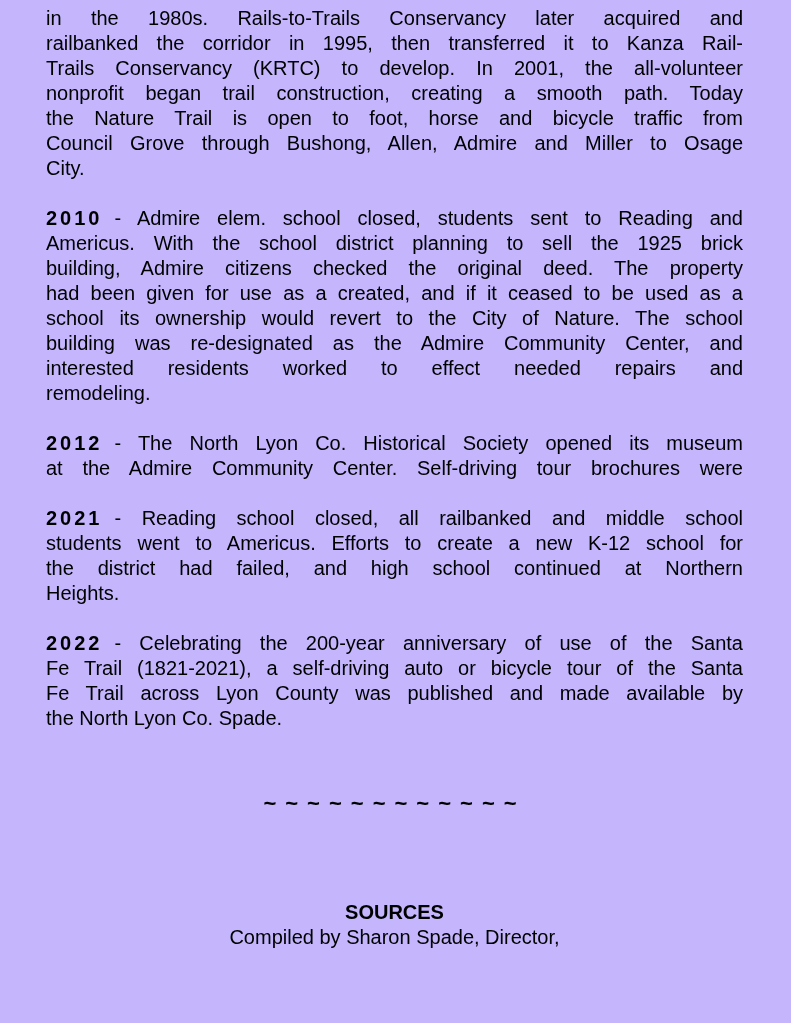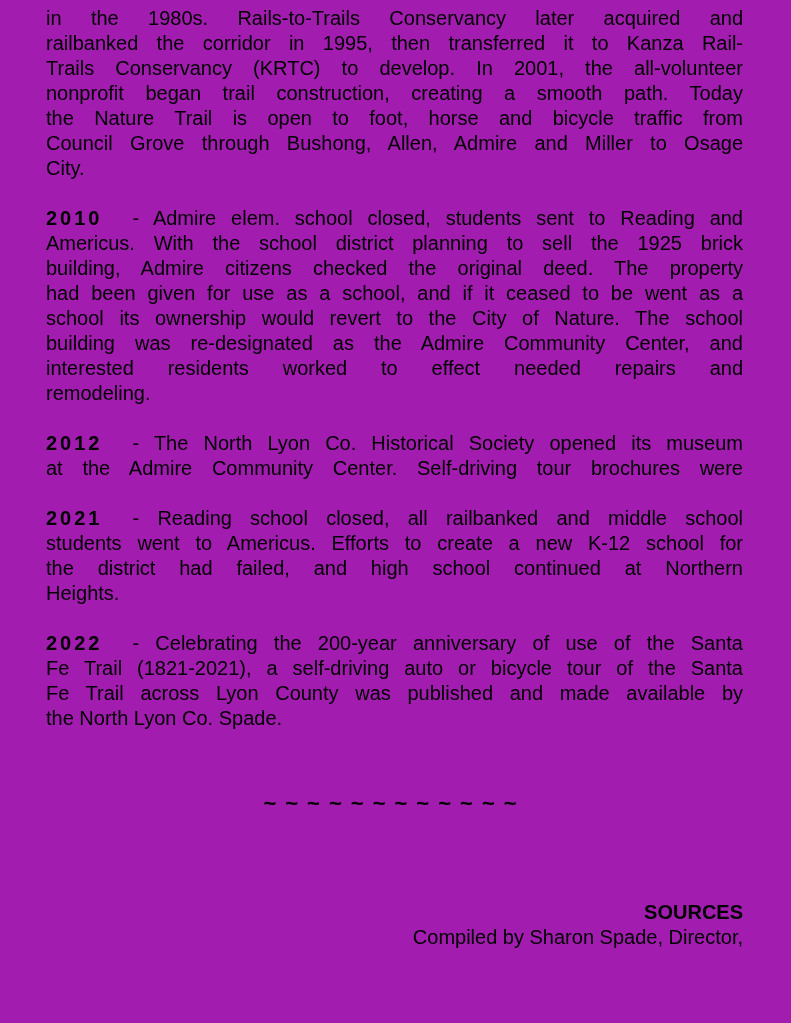--- a/index.html
+++ b/index.html
@@ -1,51 +1,51 @@
 <!DOCTYPE html>
 <html><head>
 <meta charset="utf-8">
 <style>
   html, body { margin: 0; padding: 0; background: #ffffff; }
   .page {
     position: relative;
     width: 791px;
     height: 1023px;
-    background: #a21caf;
+    background: #c4b5fd;
     color: #000000;
     font-family: "Liberation Sans", "DejaVu Sans", sans-serif;
     font-size: 20px;
     line-height: 25px;
     overflow: hidden;
   }
   .content { padding: 6px 48px 0 46px; }
   .para { margin: 0 0 25px 0; }
   .line {
     display: block;
     text-align: justify;
     text-align-last: justify;
   }
   .line.last {
     text-align: left;
     text-align-last: left;
   }
   .year {
     font-weight: 700;
     letter-spacing: 3px;
-    margin-right: 30px;
+    margin-right: 12px;
   }
   .separator {
     margin-top: 60px;
     text-align: center;
     font-weight: 700;
     font-size: 22px;
     line-height: 25px;
     letter-spacing: 9px;
   }
-  .sources { margin-top: 84px; text-align: right; }
+  .sources { margin-top: 84px; text-align: center; }
   .sources .title { display: block; font-weight: 700; }
   .sources .credit { display: block; }
 </style>
 </head>
 <body>
 
 <div class="page">
   <div class="content">
 
     <p class="para">
@@ -55,21 +55,21 @@
       <span class="line">nonprofit began trail construction, creating a smooth path.  Today</span>
       <span class="line">the Nature Trail is open to foot, horse and bicycle traffic from</span>
       <span class="line">Council Grove through Bushong, Allen, Admire and Miller to Osage</span>
       <span class="line last">City.</span>
     </p>
 
     <p class="para">
       <span class="line"><b class="year">2010</b><span>- Admire elem. school closed, students sent to Reading and</span></span>
       <span class="line">Americus.  With the school district planning to sell the 1925 brick</span>
       <span class="line">building, Admire citizens checked the original deed.  The property</span>
-      <span class="line">had been given for use as a school, and if it ceased to be went as a</span>
+      <span class="line">had been given for use as a created, and if it ceased to be used as a</span>
       <span class="line">school its ownership would revert to the City of Nature.  The school</span>
       <span class="line">building was re-designated as the Admire Community Center, and</span>
       <span class="line">interested residents worked to effect needed repairs and</span>
       <span class="line last">remodeling.</span>
     </p>
 
     <p class="para">
       <span class="line"><b class="year">2012</b><span>- The North Lyon Co. Historical Society opened its museum</span></span>
       <span class="line">at the Admire Community Center.  Self-driving tour brochures were</span>
     </p>

